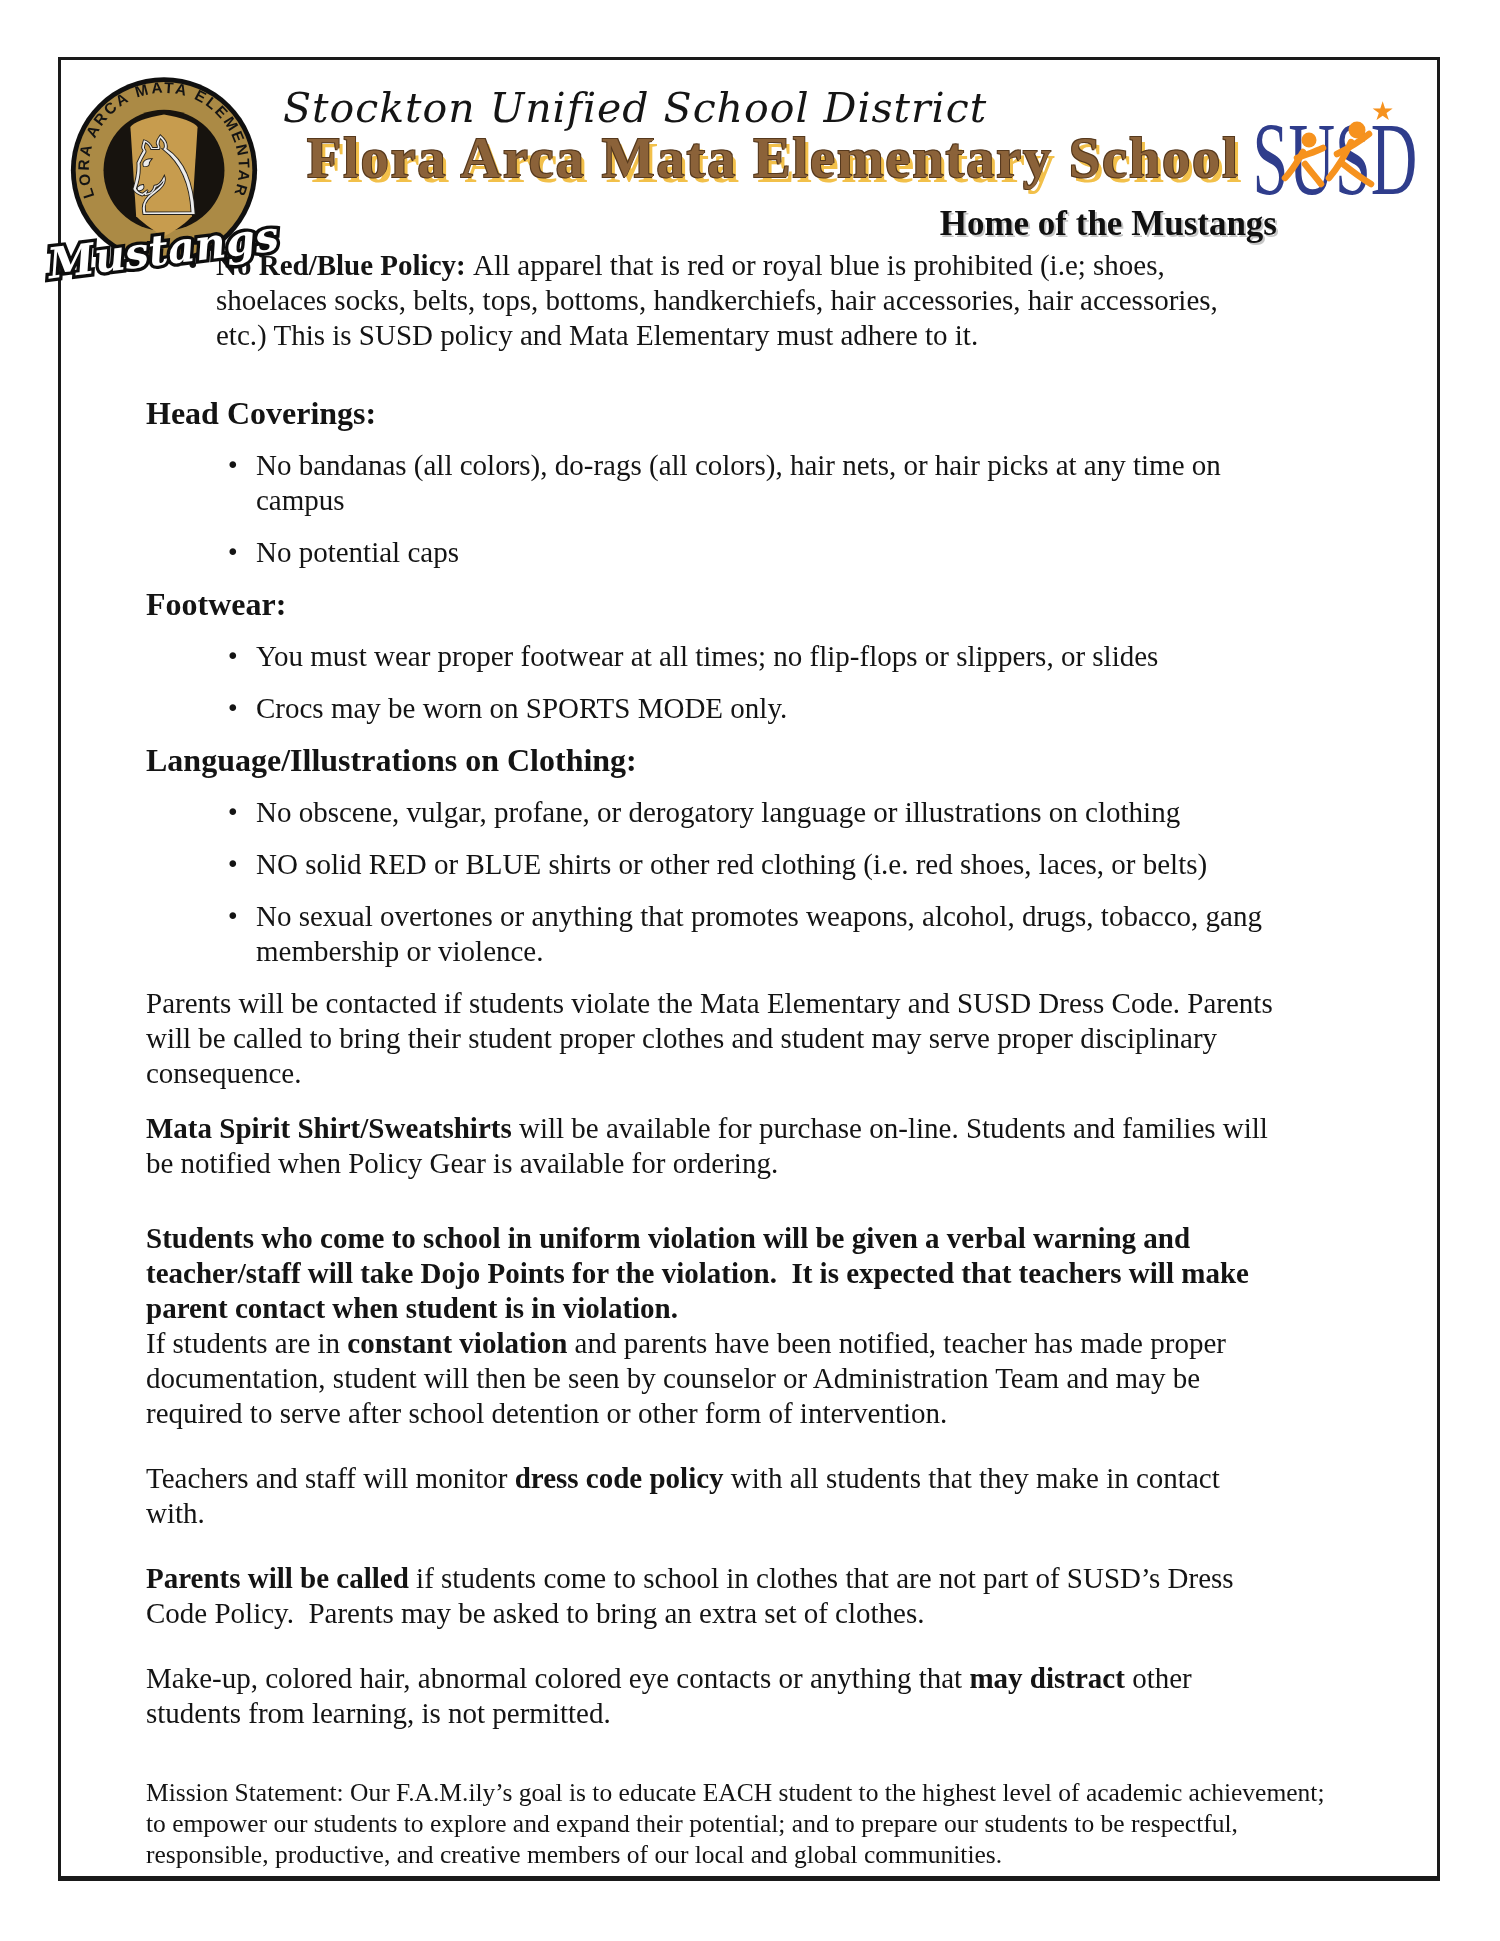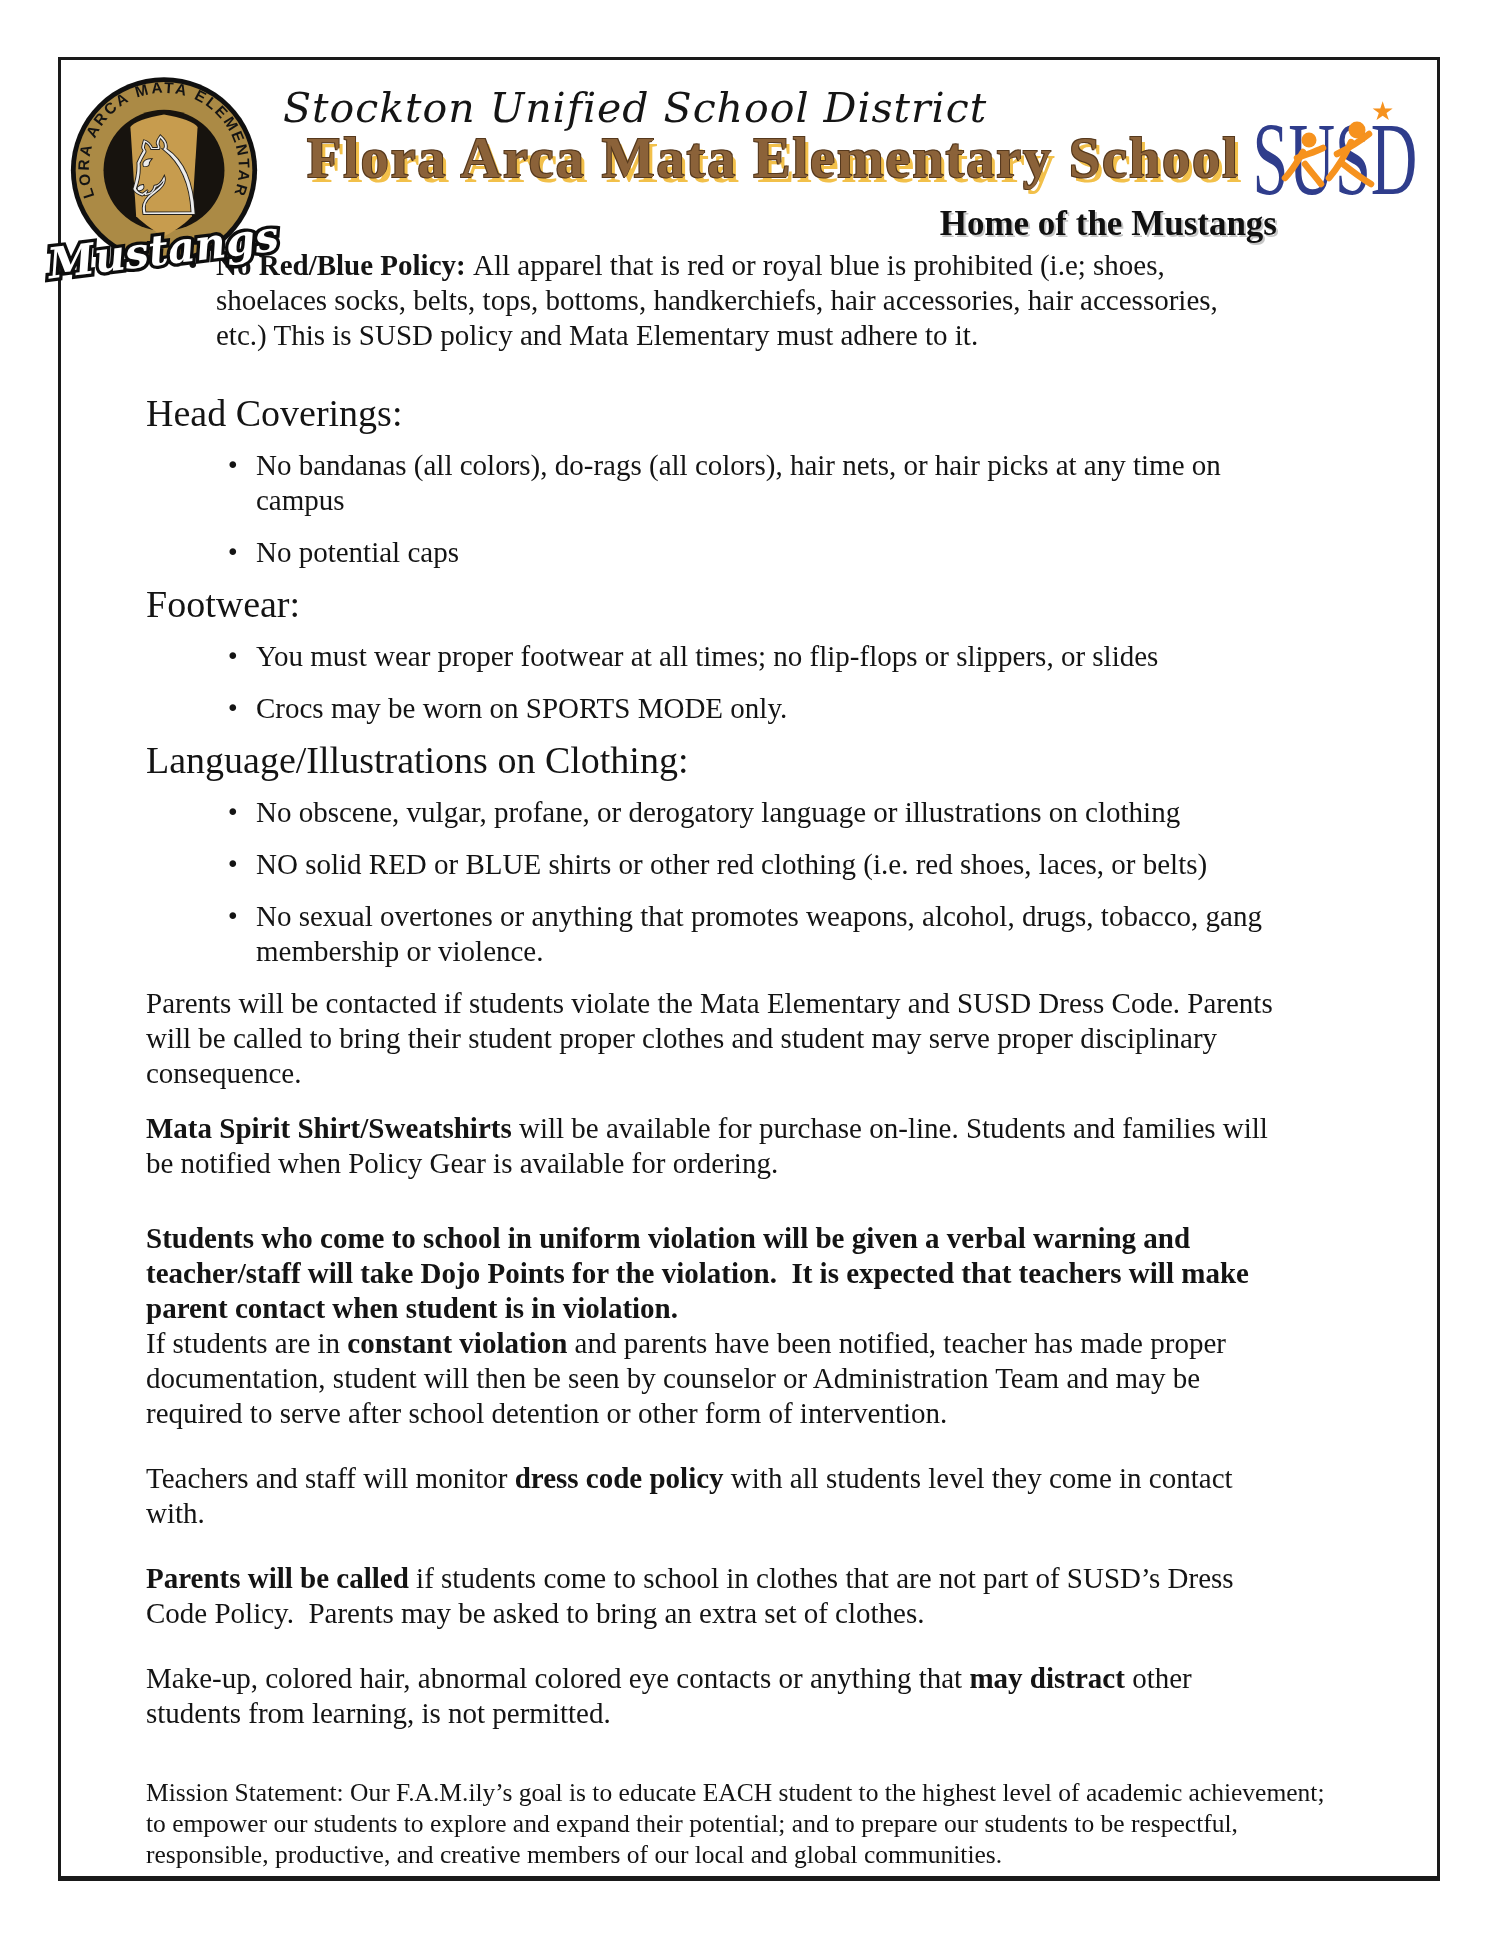--- a/index.html
+++ b/index.html
@@ -42,21 +42,21 @@
     font-size:35px; font-weight:bold; color:#101010;
     text-shadow:2px 2px 0 #c6c6c6;
     white-space:nowrap;
   }
   .susd { position:absolute; right:20px; top:38px; overflow:visible; }
   
   .content {
     padding:0 55px 0 85px;
     font-size:29px; line-height:35px;
   }
-  .heading { font-size:38px; font-weight:normal; margin:0 0 17px; line-height:35px; }
+  .heading { font-size:32px; font-weight:bold; margin:0 0 17px; line-height:35px; }
   .para { margin:0 0 20px; }
   .bullet { display:flex; margin:0 0 17px; }
   .bullet.l1 { padding-left:40px; }
   .bullet.l2 { padding-left:80px; }
   .dot { width:30px; flex:none; font-family:"DejaVu Sans", sans-serif; font-size:23px; }
   .b { font-weight:bold; }
   .mission { font-size:25.5px; line-height:31px; margin:0; }
   .spacer.sm { height:10px; }
   .spacer.md { height:20px; }
   .spacer.lg { height:26px; }
@@ -136,21 +136,21 @@
       </div>
       <div class="bullet l2">
         <span class="dot">•</span>
         <span class="btext"><span>No sexual overtones or anything that promotes weapons, alcohol, drugs, tobacco, gang</span><br><span>membership or violence.</span></span>
       </div>
       <p class="para"><span>Parents will be contacted if students violate the Mata Elementary and SUSD Dress Code. Parents</span><br><span>will be called to bring their student proper clothes and student may serve proper disciplinary</span><br><span>consequence.</span></p>
       <p class="para"><span class="b">Mata Spirit Shirt/Sweatshirts</span><span> will be available for purchase on-line. Students and families will</span><br><span>be notified when Policy Gear is available for ordering.</span></p>
       <div class="spacer md"></div>
       <p class="para"><span class="b">Students who come to school in uniform violation will be given a verbal warning and</span><br><span class="b">teacher/staff will take Dojo Points for the violation.&nbsp; It is expected that teachers will make</span><br><span class="b">parent contact when student is in violation.</span><br><span>If students are in </span><span class="b">constant violation</span><span> and parents have been notified, teacher has made proper</span><br><span>documentation, student will then be seen by counselor or Administration Team and may be</span><br><span>required to serve after school detention or other form of intervention.</span></p>
       <div class="spacer sm"></div>
-      <p class="para"><span>Teachers and staff will monitor </span><span class="b">dress code policy</span><span> with all students level they come in contact</span><br><span>with.</span></p>
+      <p class="para"><span>Teachers and staff will monitor </span><span class="b">dress code policy</span><span> with all students that they make in contact</span><br><span>with.</span></p>
       <div class="spacer sm"></div>
       <p class="para"><span class="b">Parents will be called</span><span> if students come to school in clothes that are not part of SUSD’s Dress</span><br><span>Code Policy.&nbsp; Parents may be asked to bring an extra set of clothes.</span></p>
       <div class="spacer sm"></div>
       <p class="para"><span>Make-up, colored hair, abnormal colored eye contacts or anything that </span><span class="b">may distract</span><span> other</span><br><span>students from learning, is not permitted.</span></p>
       <div class="spacer lg"></div>
       <p class="mission"><span>Mission Statement: Our F.A.M.ily’s goal is to educate EACH student to the highest level of academic achievement;</span><br><span>to empower our students to explore and expand their potential; and to prepare our students to be respectful,</span><br><span>responsible, productive, and creative members of our local and global communities.</span></p>
     </div>
 </div>
 
 </body></html>

